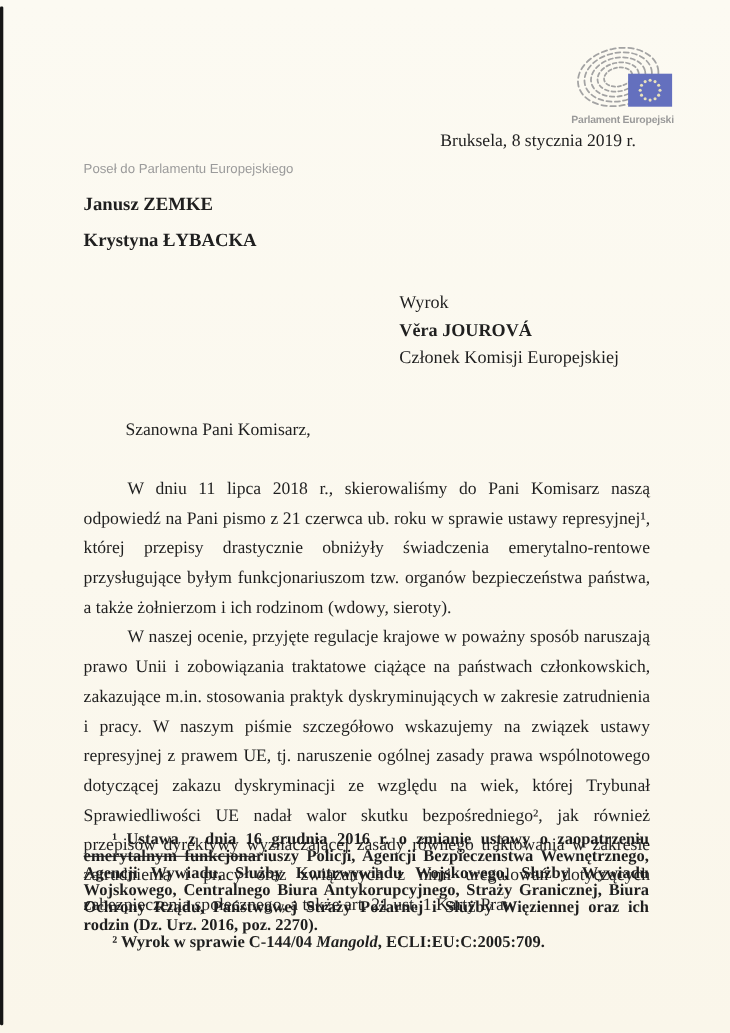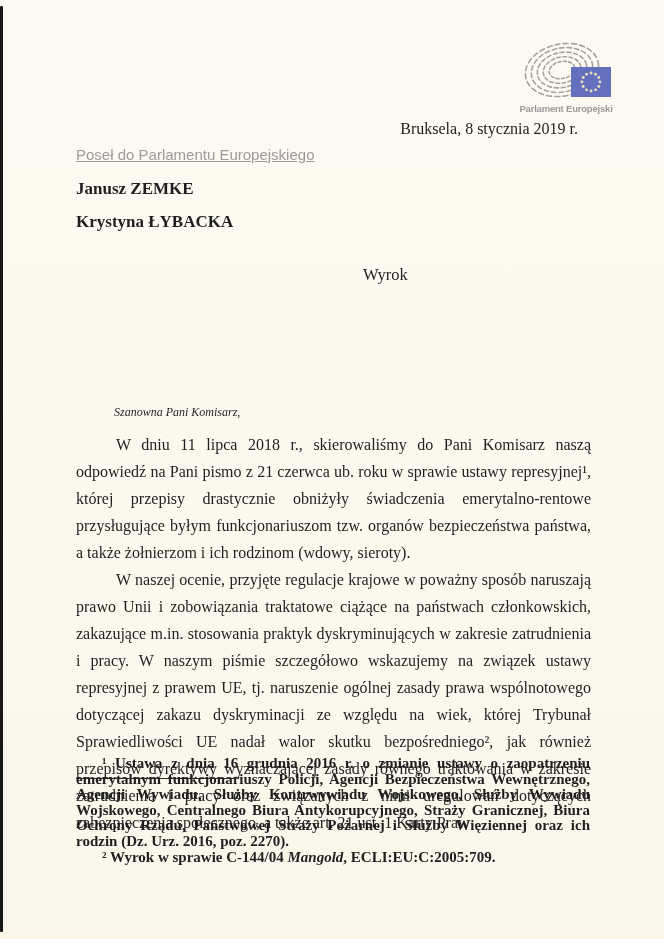--- a/index.html
+++ b/index.html
@@ -38,44 +38,42 @@
     position: absolute;
     top: 120px; right: 86px;
     font-size: 16px;
   }
   .senders {
     position: absolute;
     left: 76px; top: 146px;
   }
   .sender-role {
     font-family: "Liberation Sans", sans-serif;
-    font-size: 15px;
+    font-size: 12px;
     color: #9b9b9b;
     margin-bottom: 9px;
     white-space: nowrap;
-    text-decoration: underline;
   }
   .sender-name {
     font-weight: 700;
     font-size: 17px;
     line-height: 33px;
     white-space: nowrap;
   }
   .recipient {
     position: absolute;
     left: 363px; top: 262px;
     font-size: 16.5px;
     line-height: 25px;
   }
   .recipient .bold { font-weight: 700; }
   .greeting {
     position: absolute;
-    left: 114px; top: 405px;
-    font-style: italic;
-    font-size: 12px;
+    left: 114px; top: 382px;
+    font-size: 16px;
   }
   .body-text {
     position: absolute;
     left: 76px; top: 431px;
     width: 515px;
     font-size: 16px;
     line-height: 27px;
     text-align: justify;
   }
   .body-text p { margin: 0; text-indent: 40px; }
@@ -137,20 +135,22 @@
   <div class="date">Bruksela, 8 stycznia 2019 r.</div>
 
   <div class="senders">
     <div class="sender-role">Poseł do Parlamentu Europejskiego</div>
     <div class="sender-name">Janusz ZEMKE</div>
     <div class="sender-name">Krystyna ŁYBACKA</div>
   </div>
 
   <div class="recipient">
     <div>Wyrok</div>
+    <div class="bold">Věra JOUROVÁ</div>
+    <div>Członek Komisji Europejskiej</div>
   </div>
 
   <div class="greeting">Szanowna Pani Komisarz,</div>
 
   <div class="body-text">
     <p>W dniu 11 lipca 2018 r., skierowaliśmy do Pani Komisarz naszą odpowiedź na Pani pismo z 21 czerwca ub. roku w sprawie ustawy represyjnej¹, której przepisy drastycznie obniżyły świadczenia emerytalno-rentowe przysługujące byłym funkcjonariuszom tzw. organów bezpieczeństwa państwa, a także żołnierzom i ich rodzinom (wdowy, sieroty).</p>
     <p>W naszej ocenie, przyjęte regulacje krajowe w poważny sposób naruszają prawo Unii i zobowiązania traktatowe ciążące na państwach członkowskich, zakazujące m.in. stosowania praktyk dyskryminujących w zakresie zatrudnienia i pracy. W naszym piśmie szczegółowo wskazujemy na związek ustawy represyjnej z prawem UE, tj. naruszenie ogólnej zasady prawa wspólnotowego dotyczącej zakazu dyskryminacji ze względu na wiek, której Trybunał Sprawiedliwości UE nadał walor skutku bezpośredniego², jak również przepisów dyrektywy wyznaczającej zasady równego traktowania w zakresie zatrudnienia i pracy oraz związanych z nimi uregulowań dotyczących zabezpieczenia społecznego, a także art. 21 ust. 1 Karty Praw</p>
   </div>
 
   <div class="fn-rule"></div>

